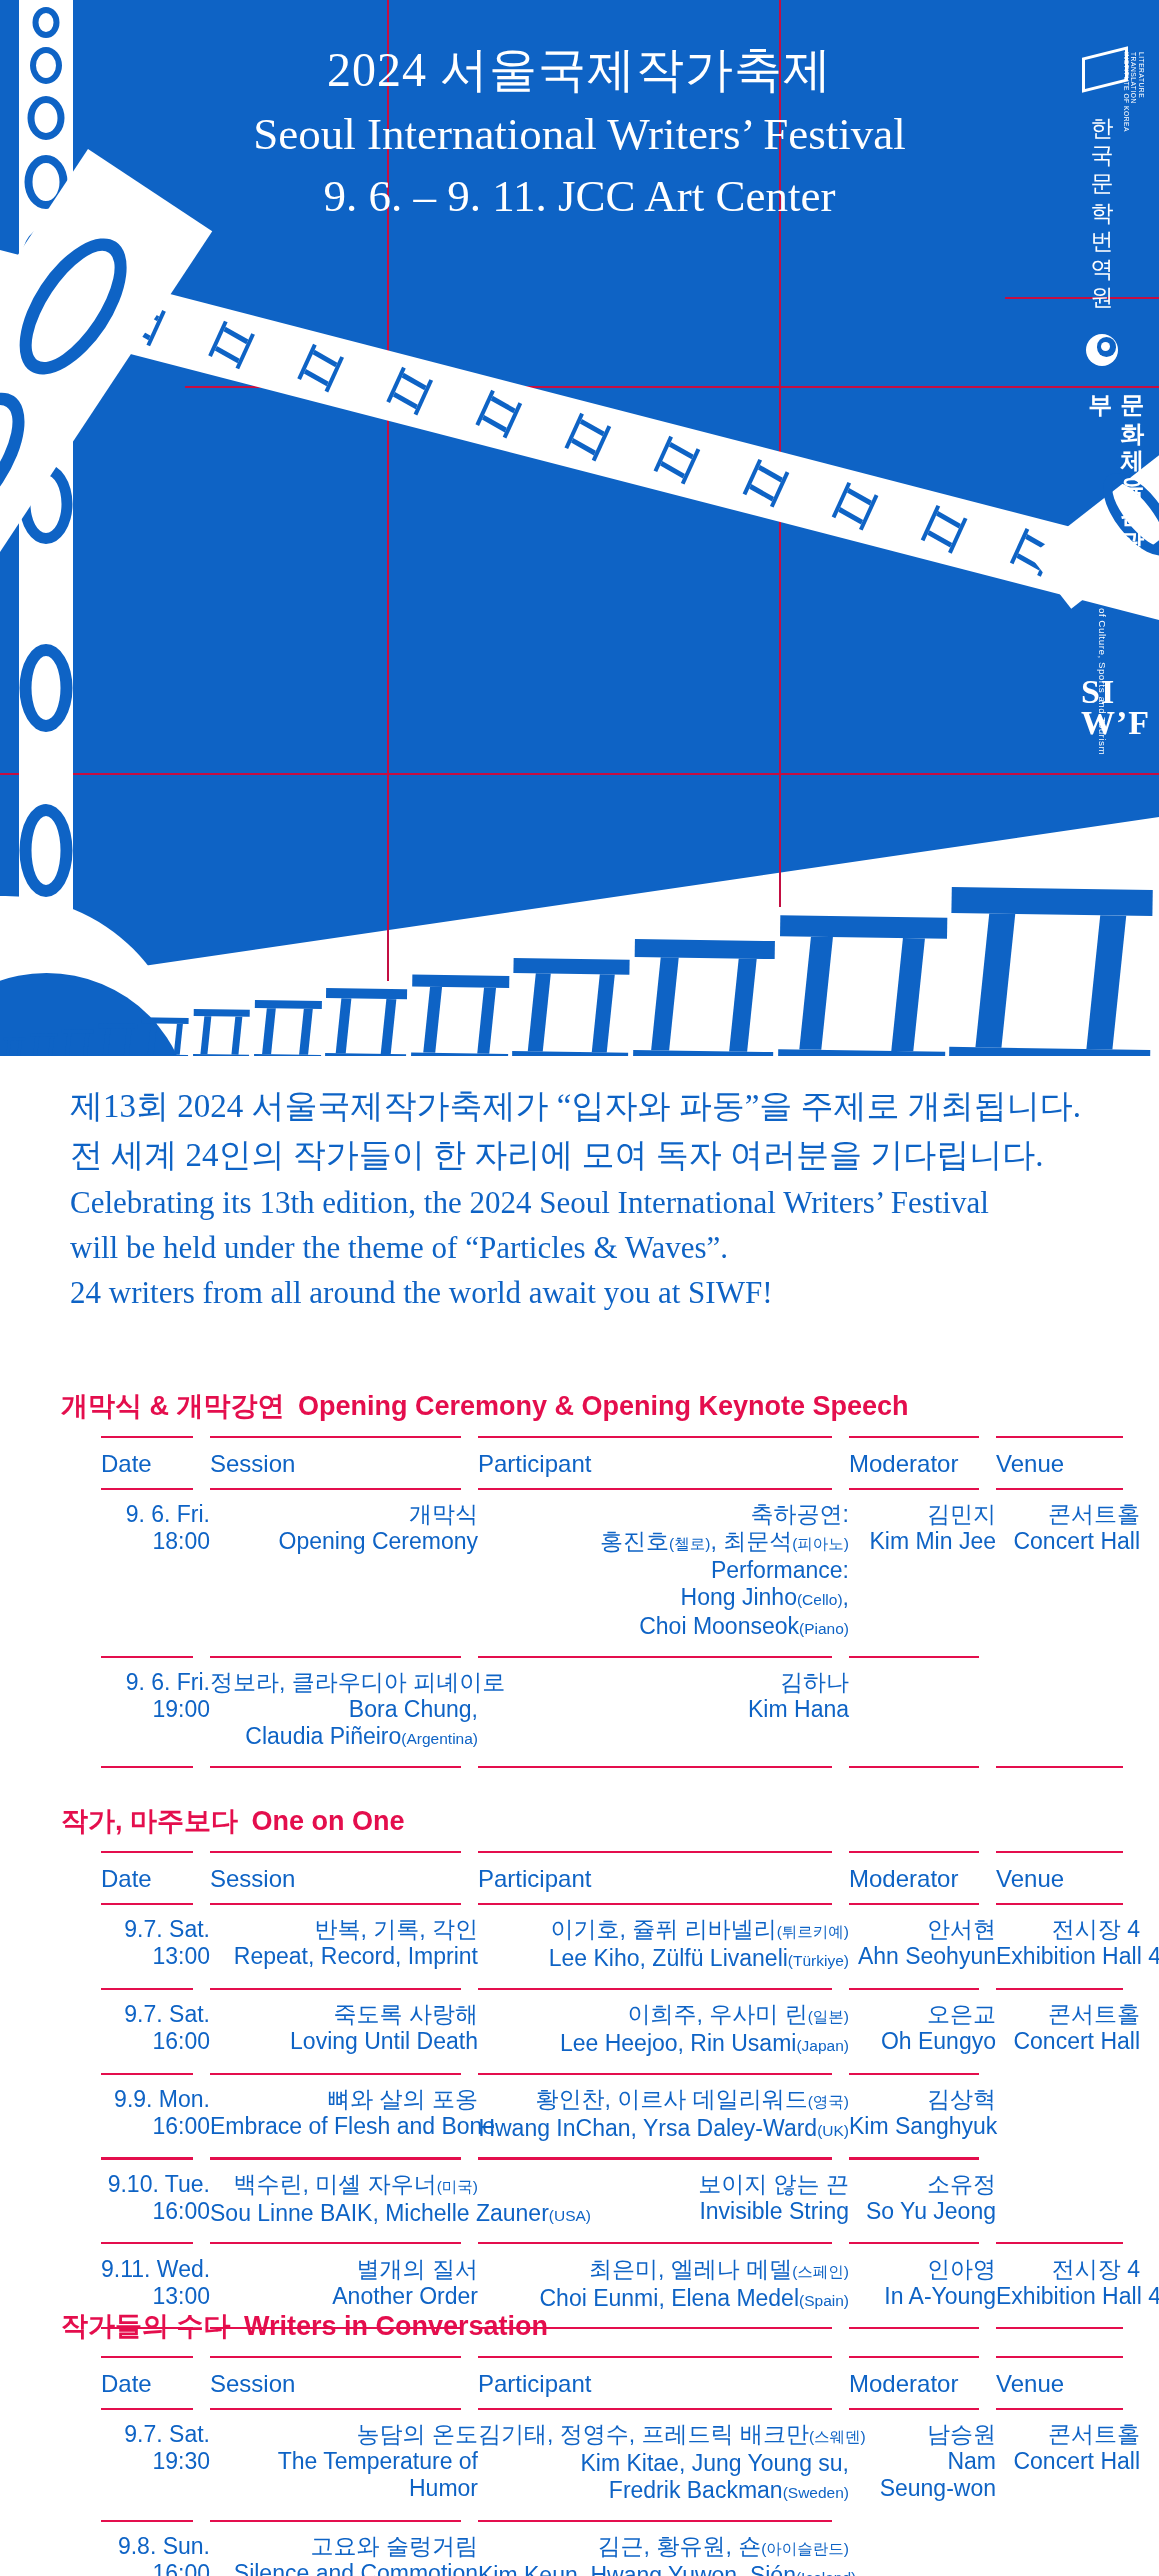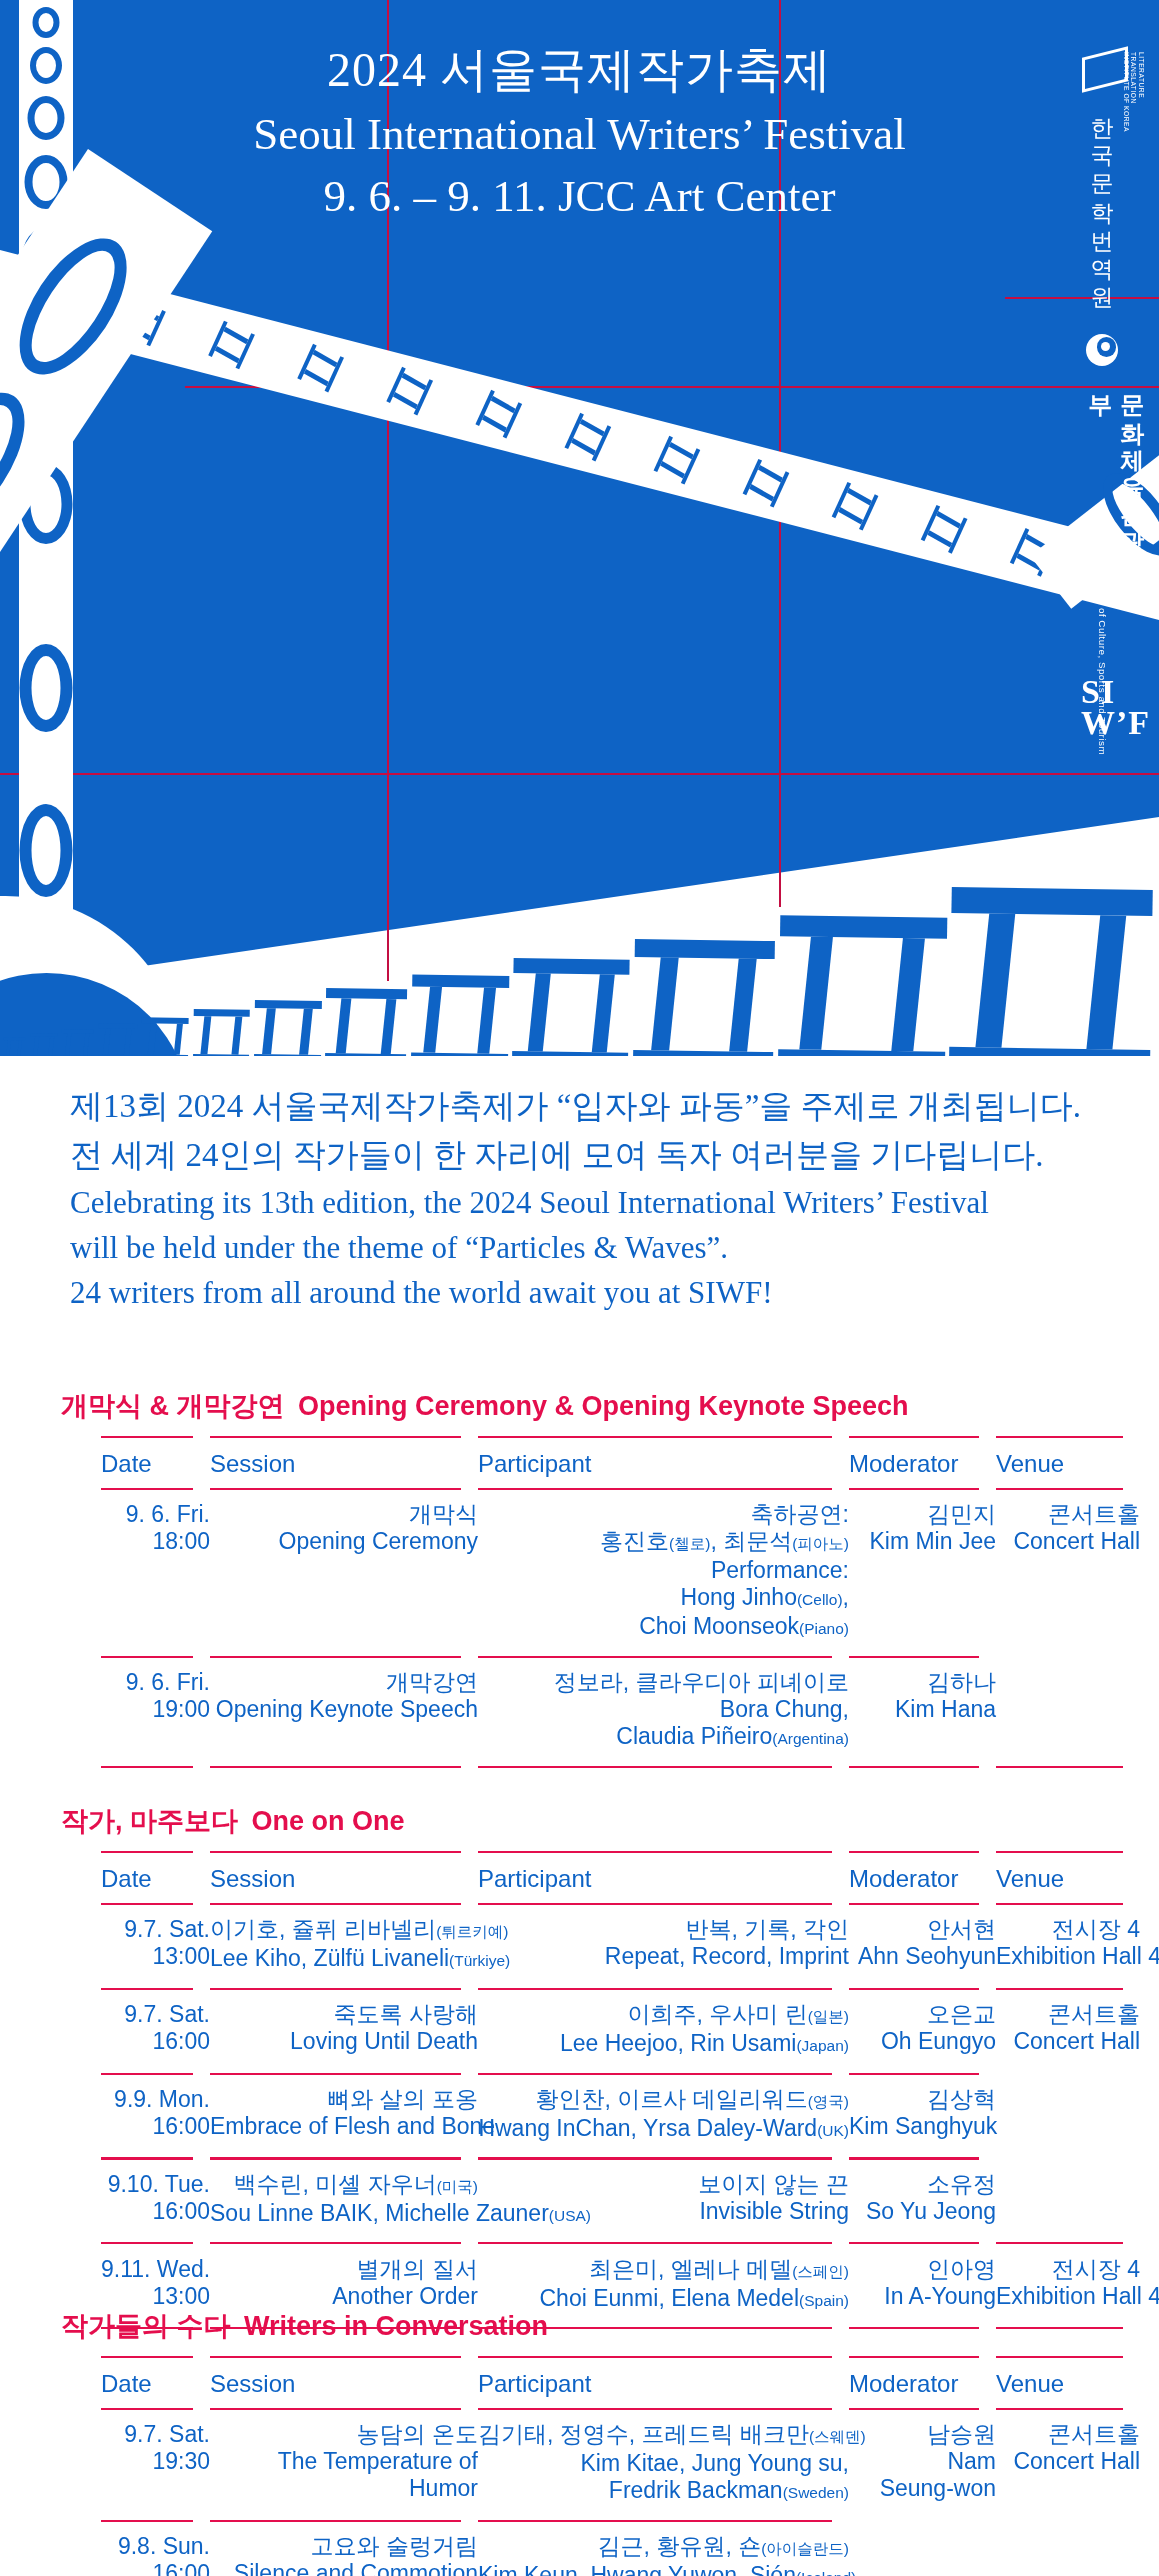--- a/index.html
+++ b/index.html
@@ -331,24 +331,20 @@
             <div class="rl"></div>
             <div class="rl"></div>
             <div class="rl off"></div>
           </div>
           <div class="trow cols-5">
             <div class="cell">
               <div class="line">9. 6. Fri.</div>
               <div class="line">19:00</div>
             </div>
             <div class="cell">
-              <div class="line">개막강연</div>
-              <div class="line">Opening Keynote Speech</div>
-            </div>
-            <div class="cell">
               <div class="line">정보라, 클라우디아 피녜이로</div>
               <div class="line">Bora Chung,</div>
               <div class="line">Claudia Piñeiro<span class="sm">(Argentina)</span></div>
             </div>
             <div class="cell">
               <div class="line">김하나</div>
               <div class="line">Kim Hana</div>
             </div>
             <div class="cell"></div>
           </div>
@@ -384,26 +380,26 @@
             <div class="rl"></div>
             <div class="rl"></div>
             <div class="rl"></div>
           </div>
           <div class="trow cols-5">
             <div class="cell">
               <div class="line">9.7. Sat.</div>
               <div class="line">13:00</div>
             </div>
             <div class="cell">
+              <div class="line">반복, 기록, 각인</div>
+              <div class="line">Repeat, Record, Imprint</div>
+            </div>
+            <div class="cell">
               <div class="line">이기호, 쥴퓌 리바넬리<span class="sm">(튀르키예)</span></div>
               <div class="line">Lee Kiho, Zülfü Livaneli<span class="sm">(Türkiye)</span></div>
-            </div>
-            <div class="cell">
-              <div class="line">반복, 기록, 각인</div>
-              <div class="line">Repeat, Record, Imprint</div>
             </div>
             <div class="cell">
               <div class="line">안서현</div>
               <div class="line">Ahn Seohyun</div>
             </div>
             <div class="cell">
               <div class="line">전시장 4</div>
               <div class="line">Exhibition Hall 4</div>
             </div>
           </div>

